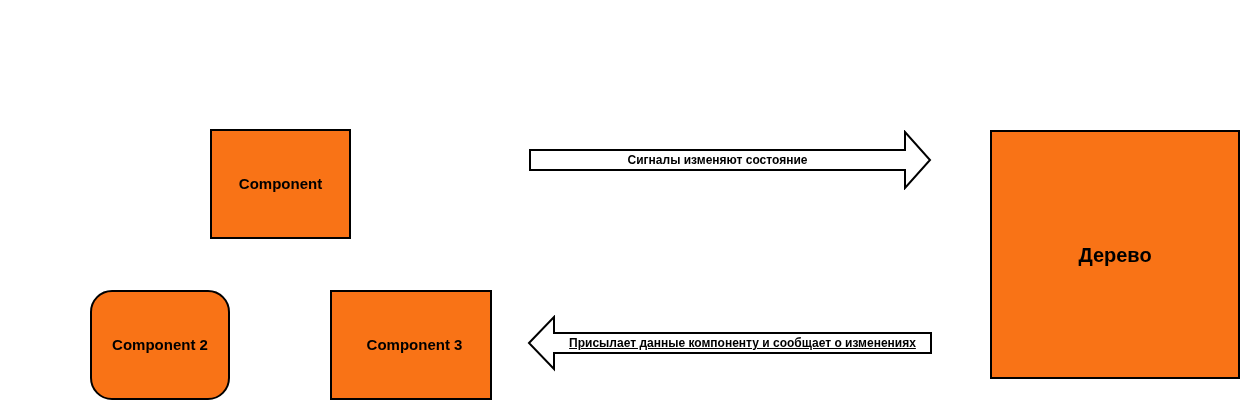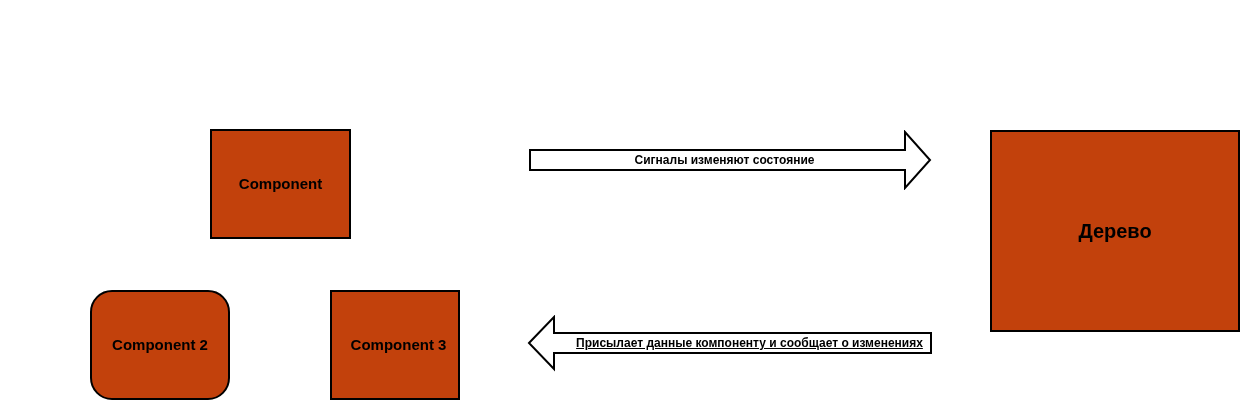--- a/index.html
+++ b/index.html
@@ -8,55 +8,54 @@
 
   .canvas {
     position: relative;
     width: 1260px;
     height: 420px;
     background: #ffffff;
   }
 
   .node {
     position: absolute;
-    background: #c2410c;
+    background: #f97316;
     border: 2px solid #000000;
     display: flex;
     align-items: center;
     justify-content: center;
     text-align: center;
   }
   .node .node-label {
     font-weight: bold;
     font-size: 15px;
     color: #000000;
     line-height: 1.2;
     padding: 0 4px;
   }
 
   .node-component   { left: 210px; top: 129px; width: 141px; height: 110px; }
   .node-component-2 { left:  90px; top: 290px; width: 140px; height: 110px; border-radius: 22px; }
-  .node-component-3 { left: 330px; top: 290px; width: 130px; height: 110px; padding-left: 7px; }
-  .node-tree        { left: 990px; top: 130px; width: 250px; height: 202px; }
+  .node-component-3 { left: 330px; top: 290px; width: 162px; height: 110px; padding-left: 7px; }
+  .node-tree        { left: 990px; top: 130px; width: 250px; height: 249px; }
   .node-tree .node-label { font-size: 20px; }
 
   .arrow-svg { position: absolute; display: block; }
   .arrow-right-svg { left: 528px; top: 130px; width: 404px; height: 60px; }
   .arrow-left-svg  { left: 527px; top: 315px; width: 406px; height: 58px; }
 
   .arrow-label {
     position: absolute;
     display: flex;
     align-items: center;
     justify-content: center;
     font-weight: bold;
     font-size: 12px;
     color: #000000;
     white-space: nowrap;
-    margin-left: 7px;
   }
   .arrow-right-label { left: 530px; top: 150px; width: 375px; height: 20px; }
   .arrow-left-label  { left: 554px; top: 333px; width: 377px; height: 20px; text-decoration: underline; }
 </style>
 </head>
 <body>
 
 <div class="canvas">
 
   <div class="node node-component">

